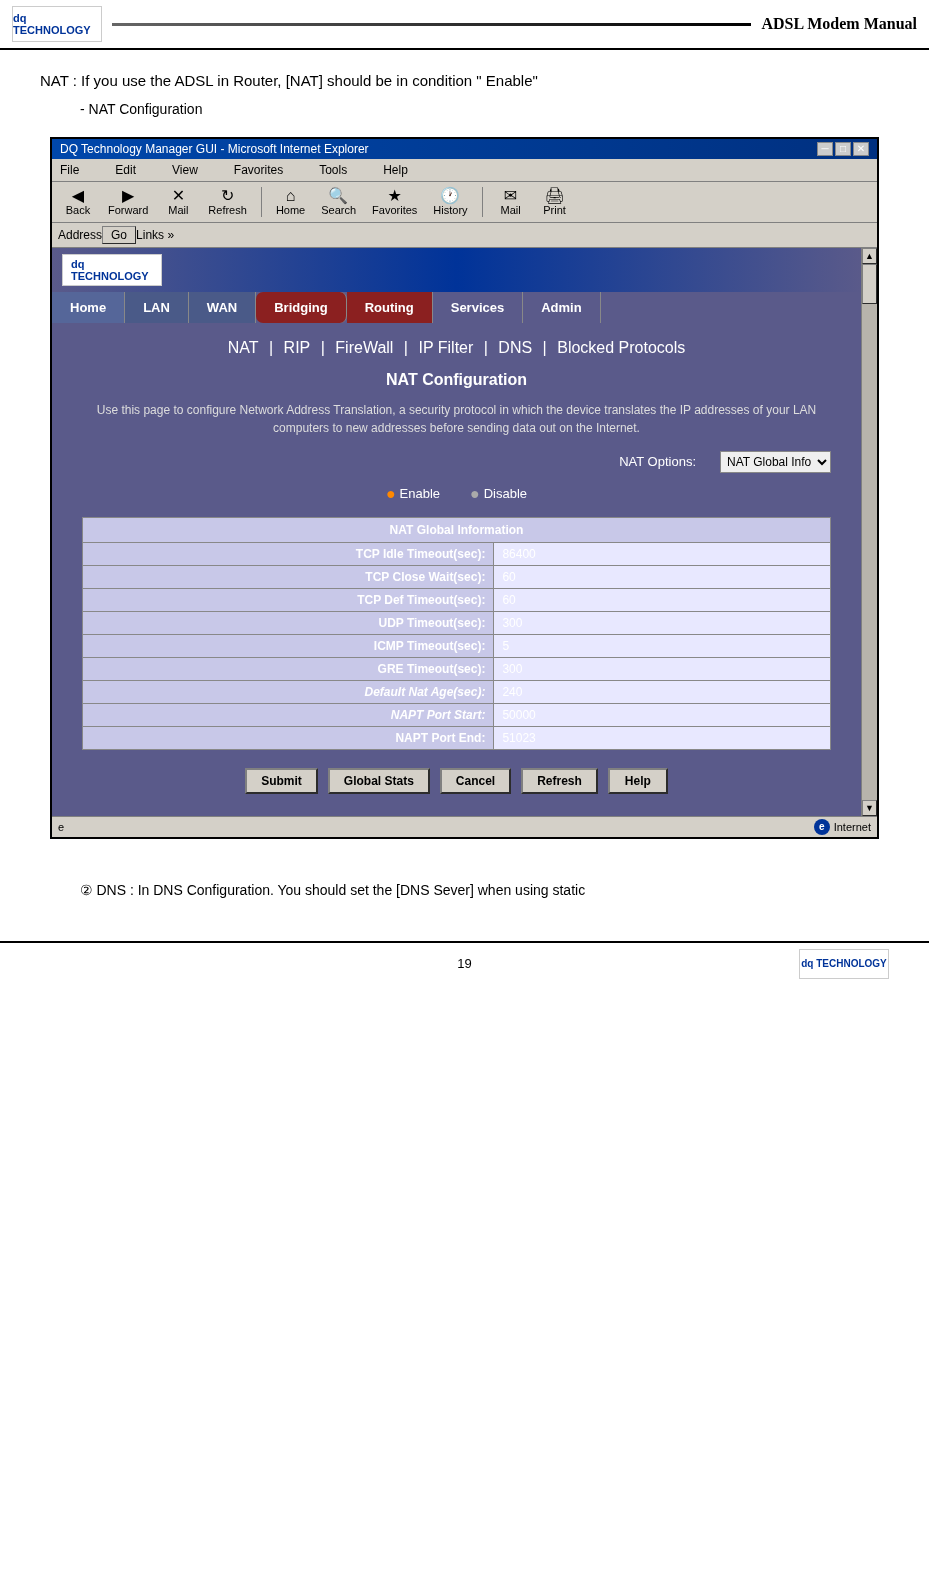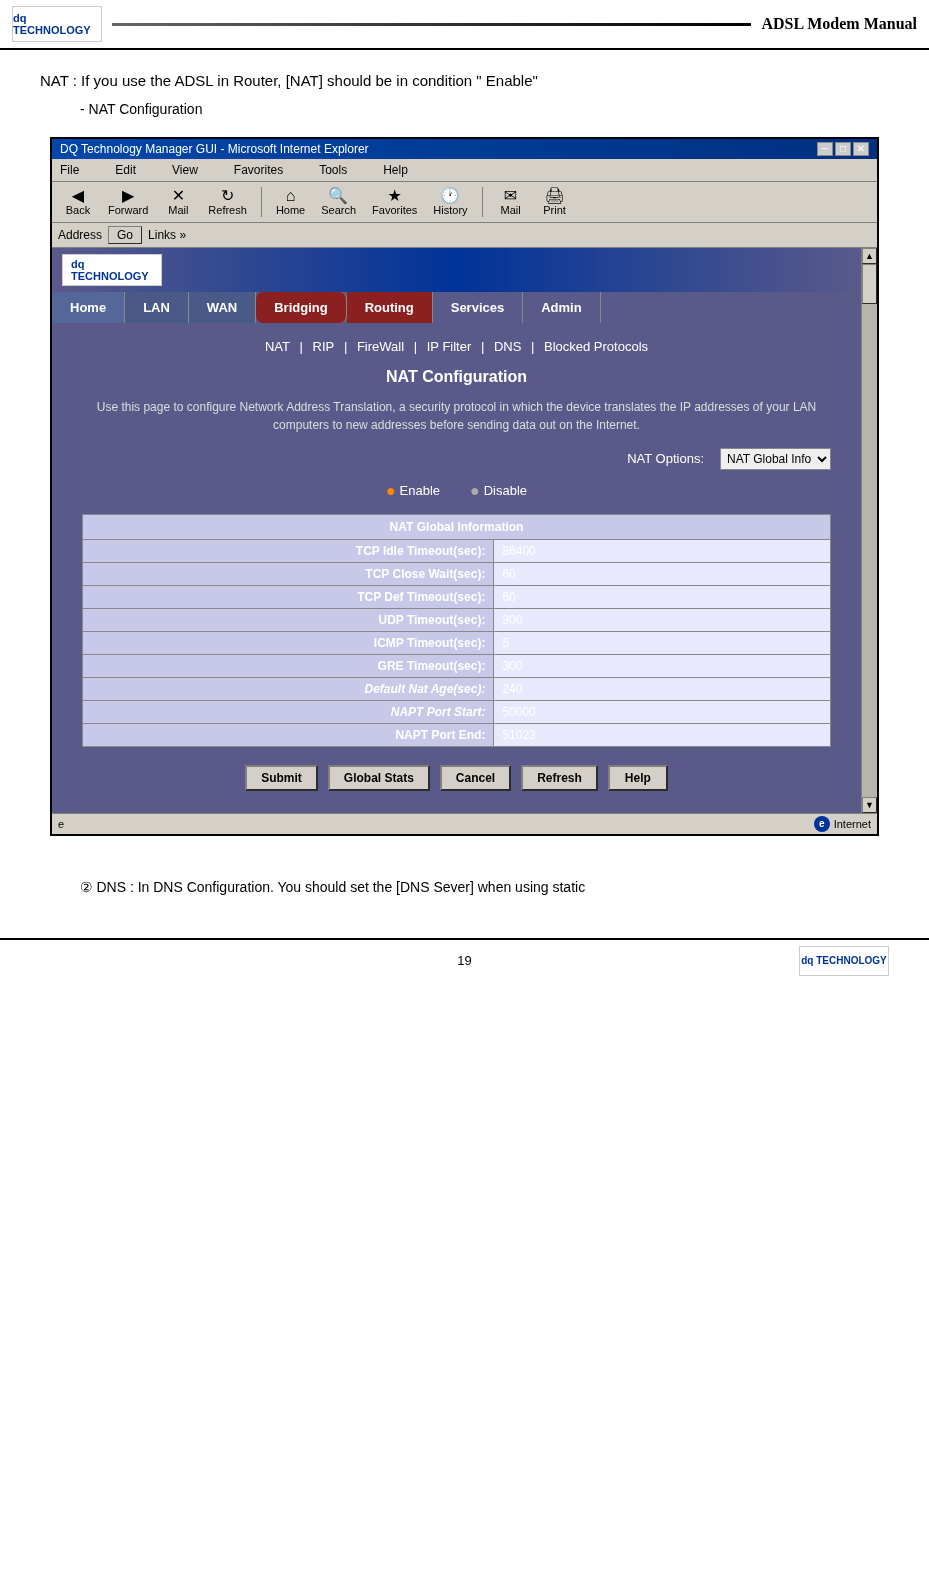--- a/index.html
+++ b/index.html
@@ -143,21 +143,20 @@
       margin: 0 4px;
     }
 
     
     .address-bar {
       background: #d4d0c8;
       border-bottom: 1px solid #808080;
       padding: 3px 6px;
       display: flex;
       align-items: center;
-      gap: 6px;
       font-size: 12px;
     }
     .address-label { font-size: 12px; }
     .address-input {
       flex: 1;
       height: 20px;
       border: 1px inset #808080;
       background: #fff;
       padding: 1px 4px;
       font-size: 12px;
@@ -229,21 +228,21 @@
 
     
     .services-content {
       background: #5a5a8a;
       padding: 10px;
       color: #fff;
     }
     .services-nav {
       text-align: center;
       padding: 6px;
-      font-size: 13px;
+      font-size: 16px;
       color: #fff;
     }
     .services-nav span { margin: 0 3px; }
 
     .page-title-section {
       text-align: center;
       font-size: 16px;
       font-weight: bold;
       padding: 8px;
       color: #fff;
@@ -254,21 +253,21 @@
       color: #ddd;
       padding: 4px 20px 10px;
       line-height: 1.5;
     }
 
     .nat-options-row {
       display: flex;
       justify-content: flex-end;
       align-items: center;
       padding: 4px 20px;
-      gap: 16px;
+      gap: 24px;
       font-size: 13px;
       color: #fff;
     }
     .nat-select {
       font-size: 12px;
       padding: 2px;
       border: 1px solid #888;
     }
 
     .radio-row {

